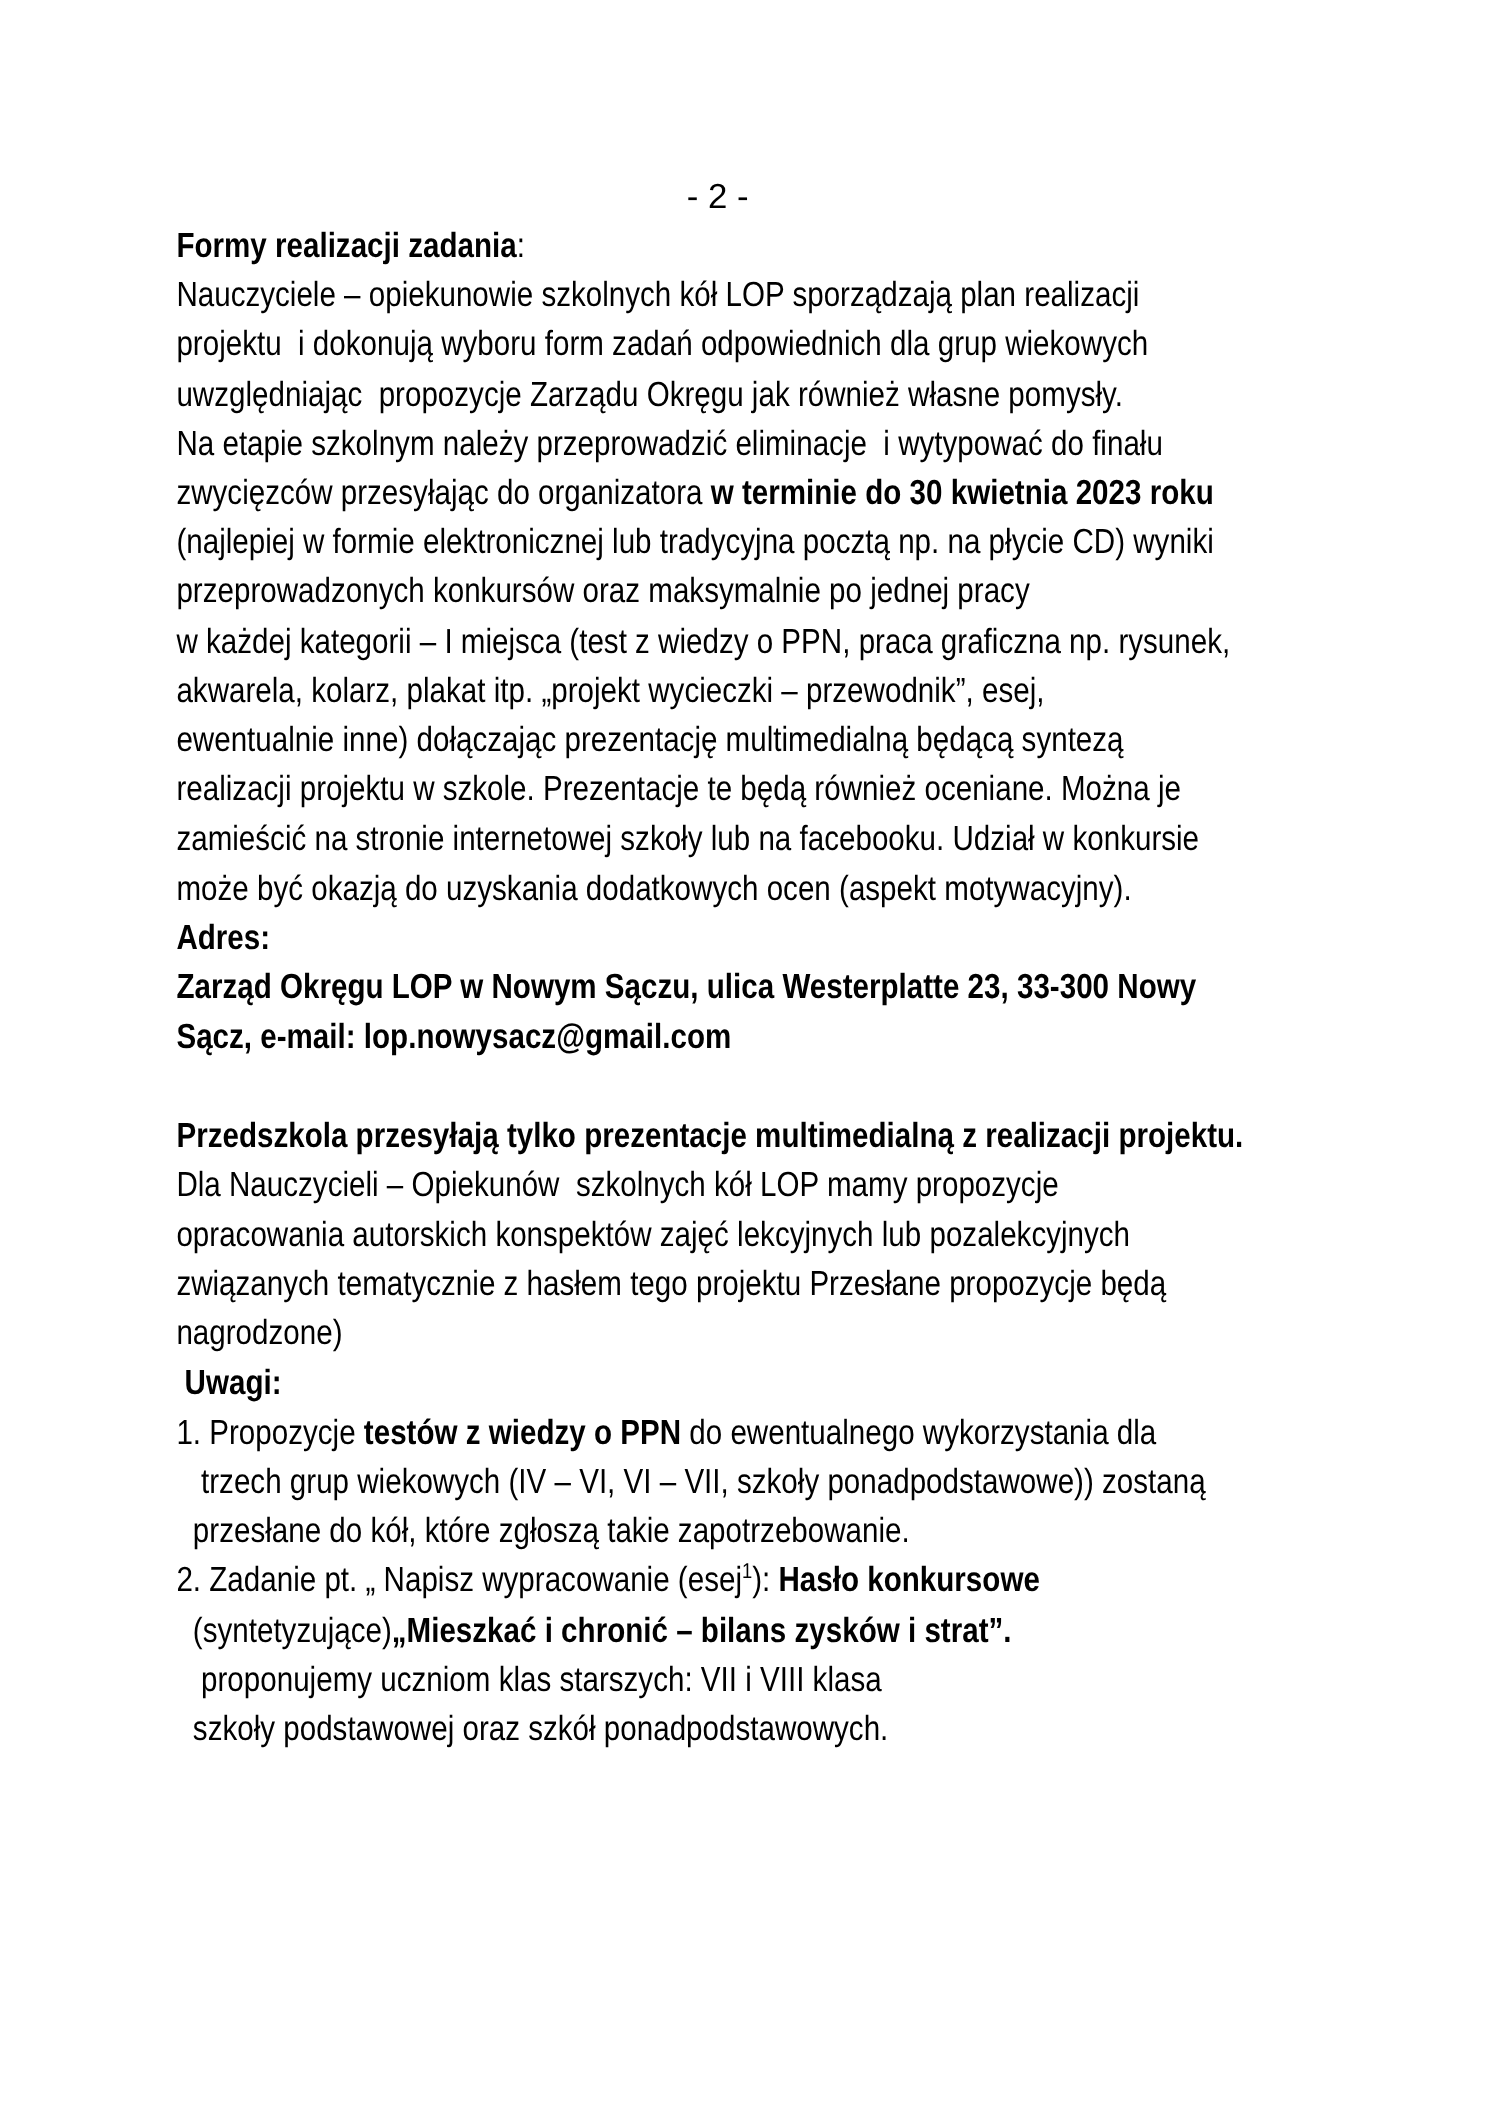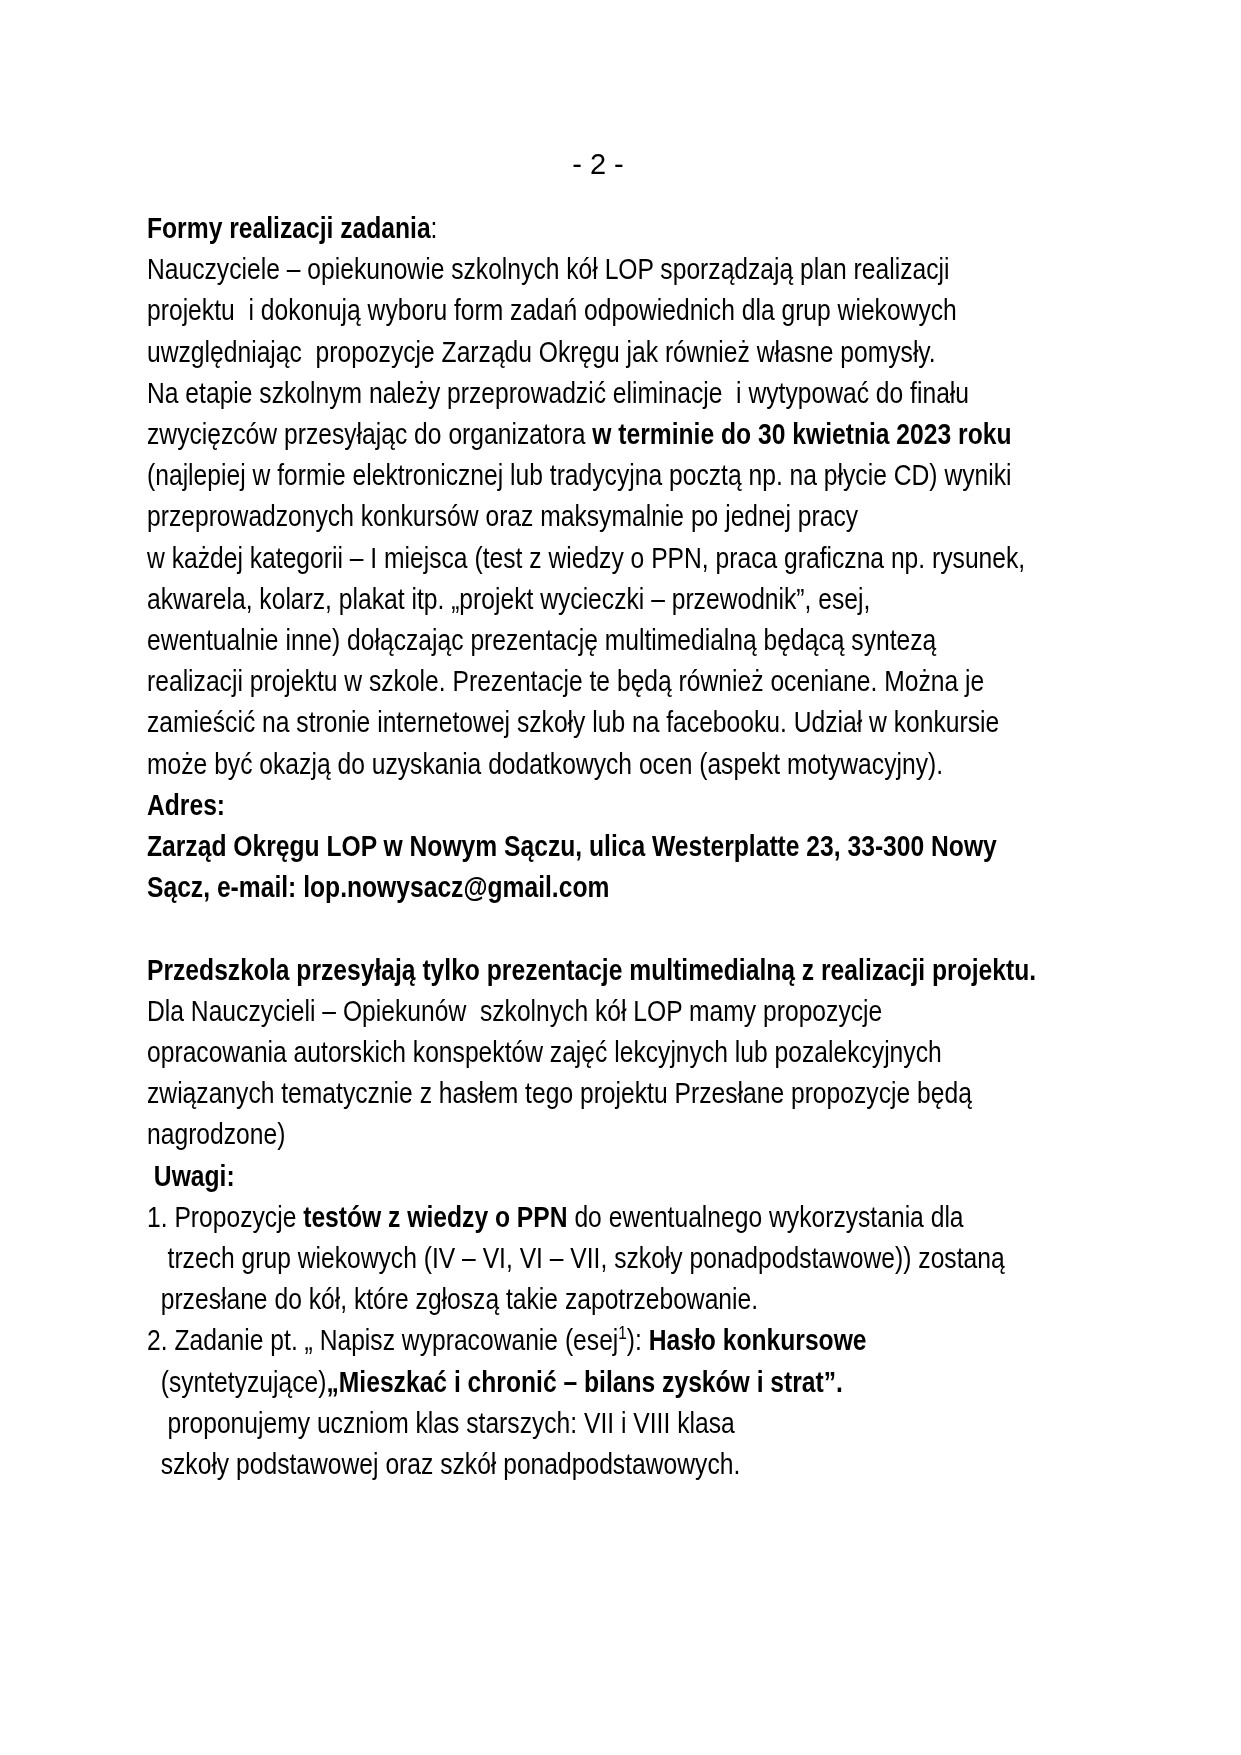--- a/index.html
+++ b/index.html
@@ -19,21 +19,20 @@
   .pagenum {
     margin-left: 147px;
     width: 902px;
     padding-top: 144px;
     text-align: center;
     font-size: 29px;
     line-height: 41px;
     white-space: pre;
   }
   .content {
-    margin-top: 23px;
     margin-left: 147px;
   }
   .line {
     min-height: 41.2px;
     line-height: 41.2px;
     font-size: 29px;
     white-space: pre;
     transform: scaleX(0.85);
     transform-origin: 0 50%;
   }

